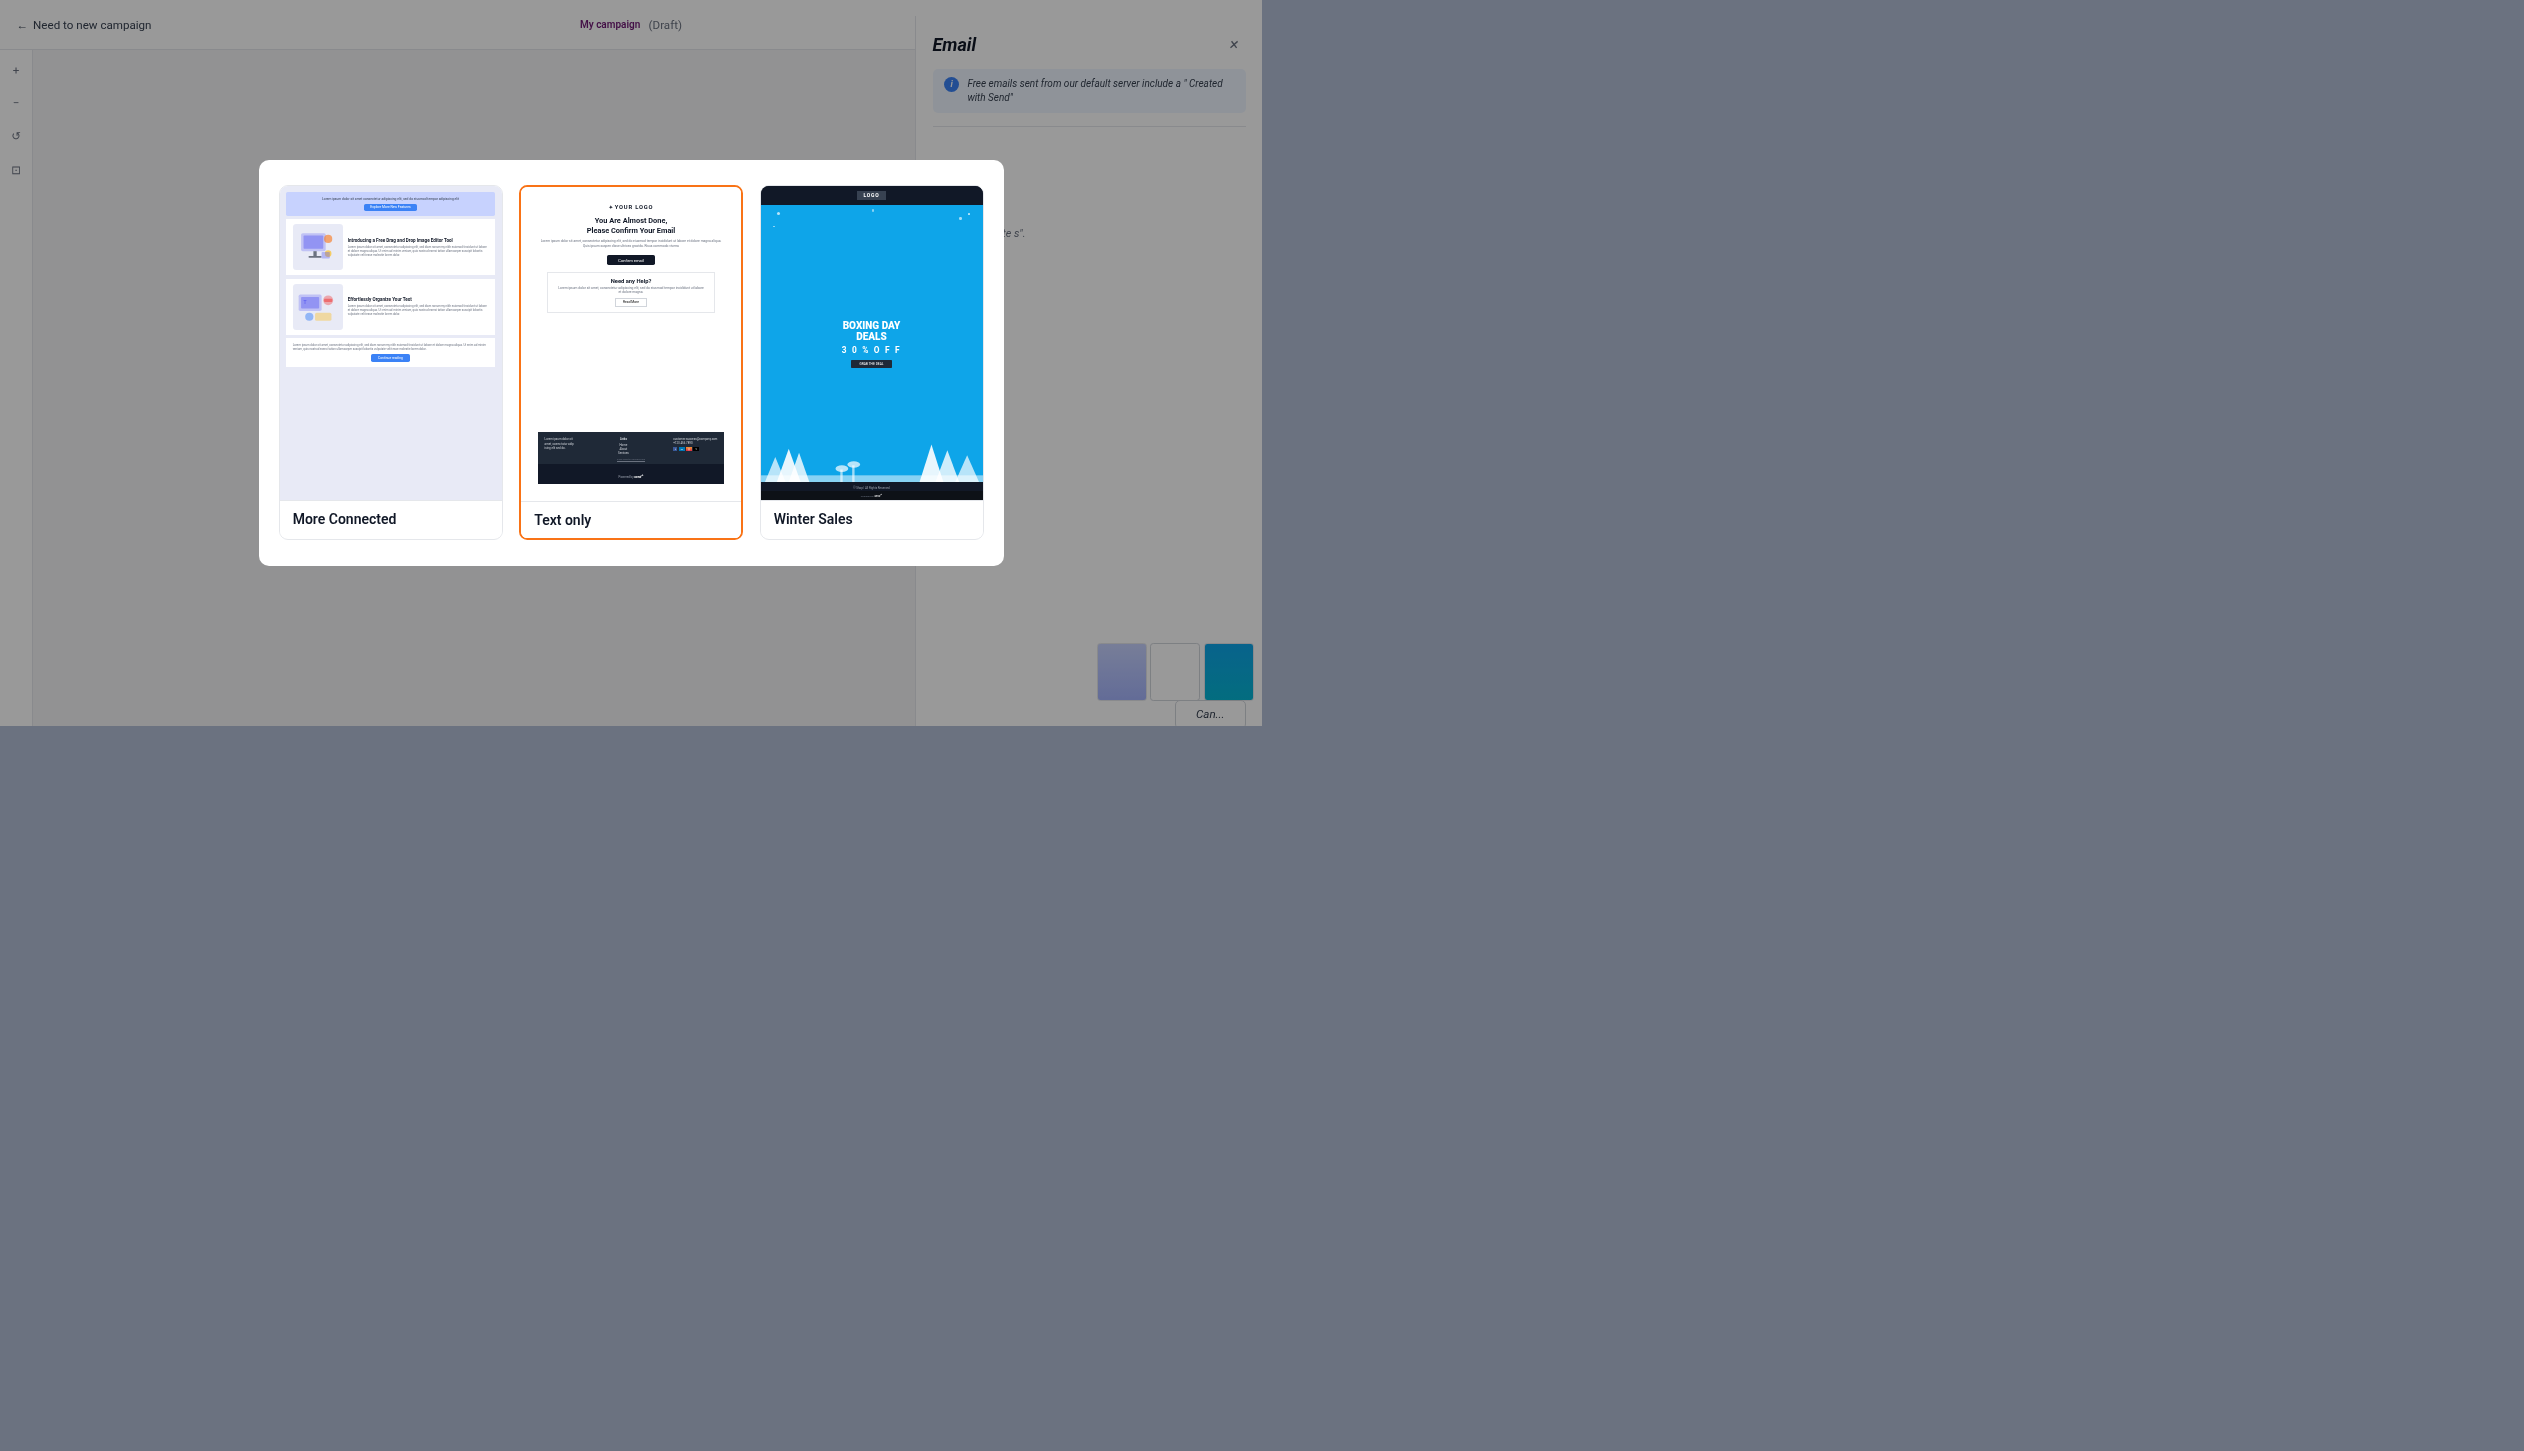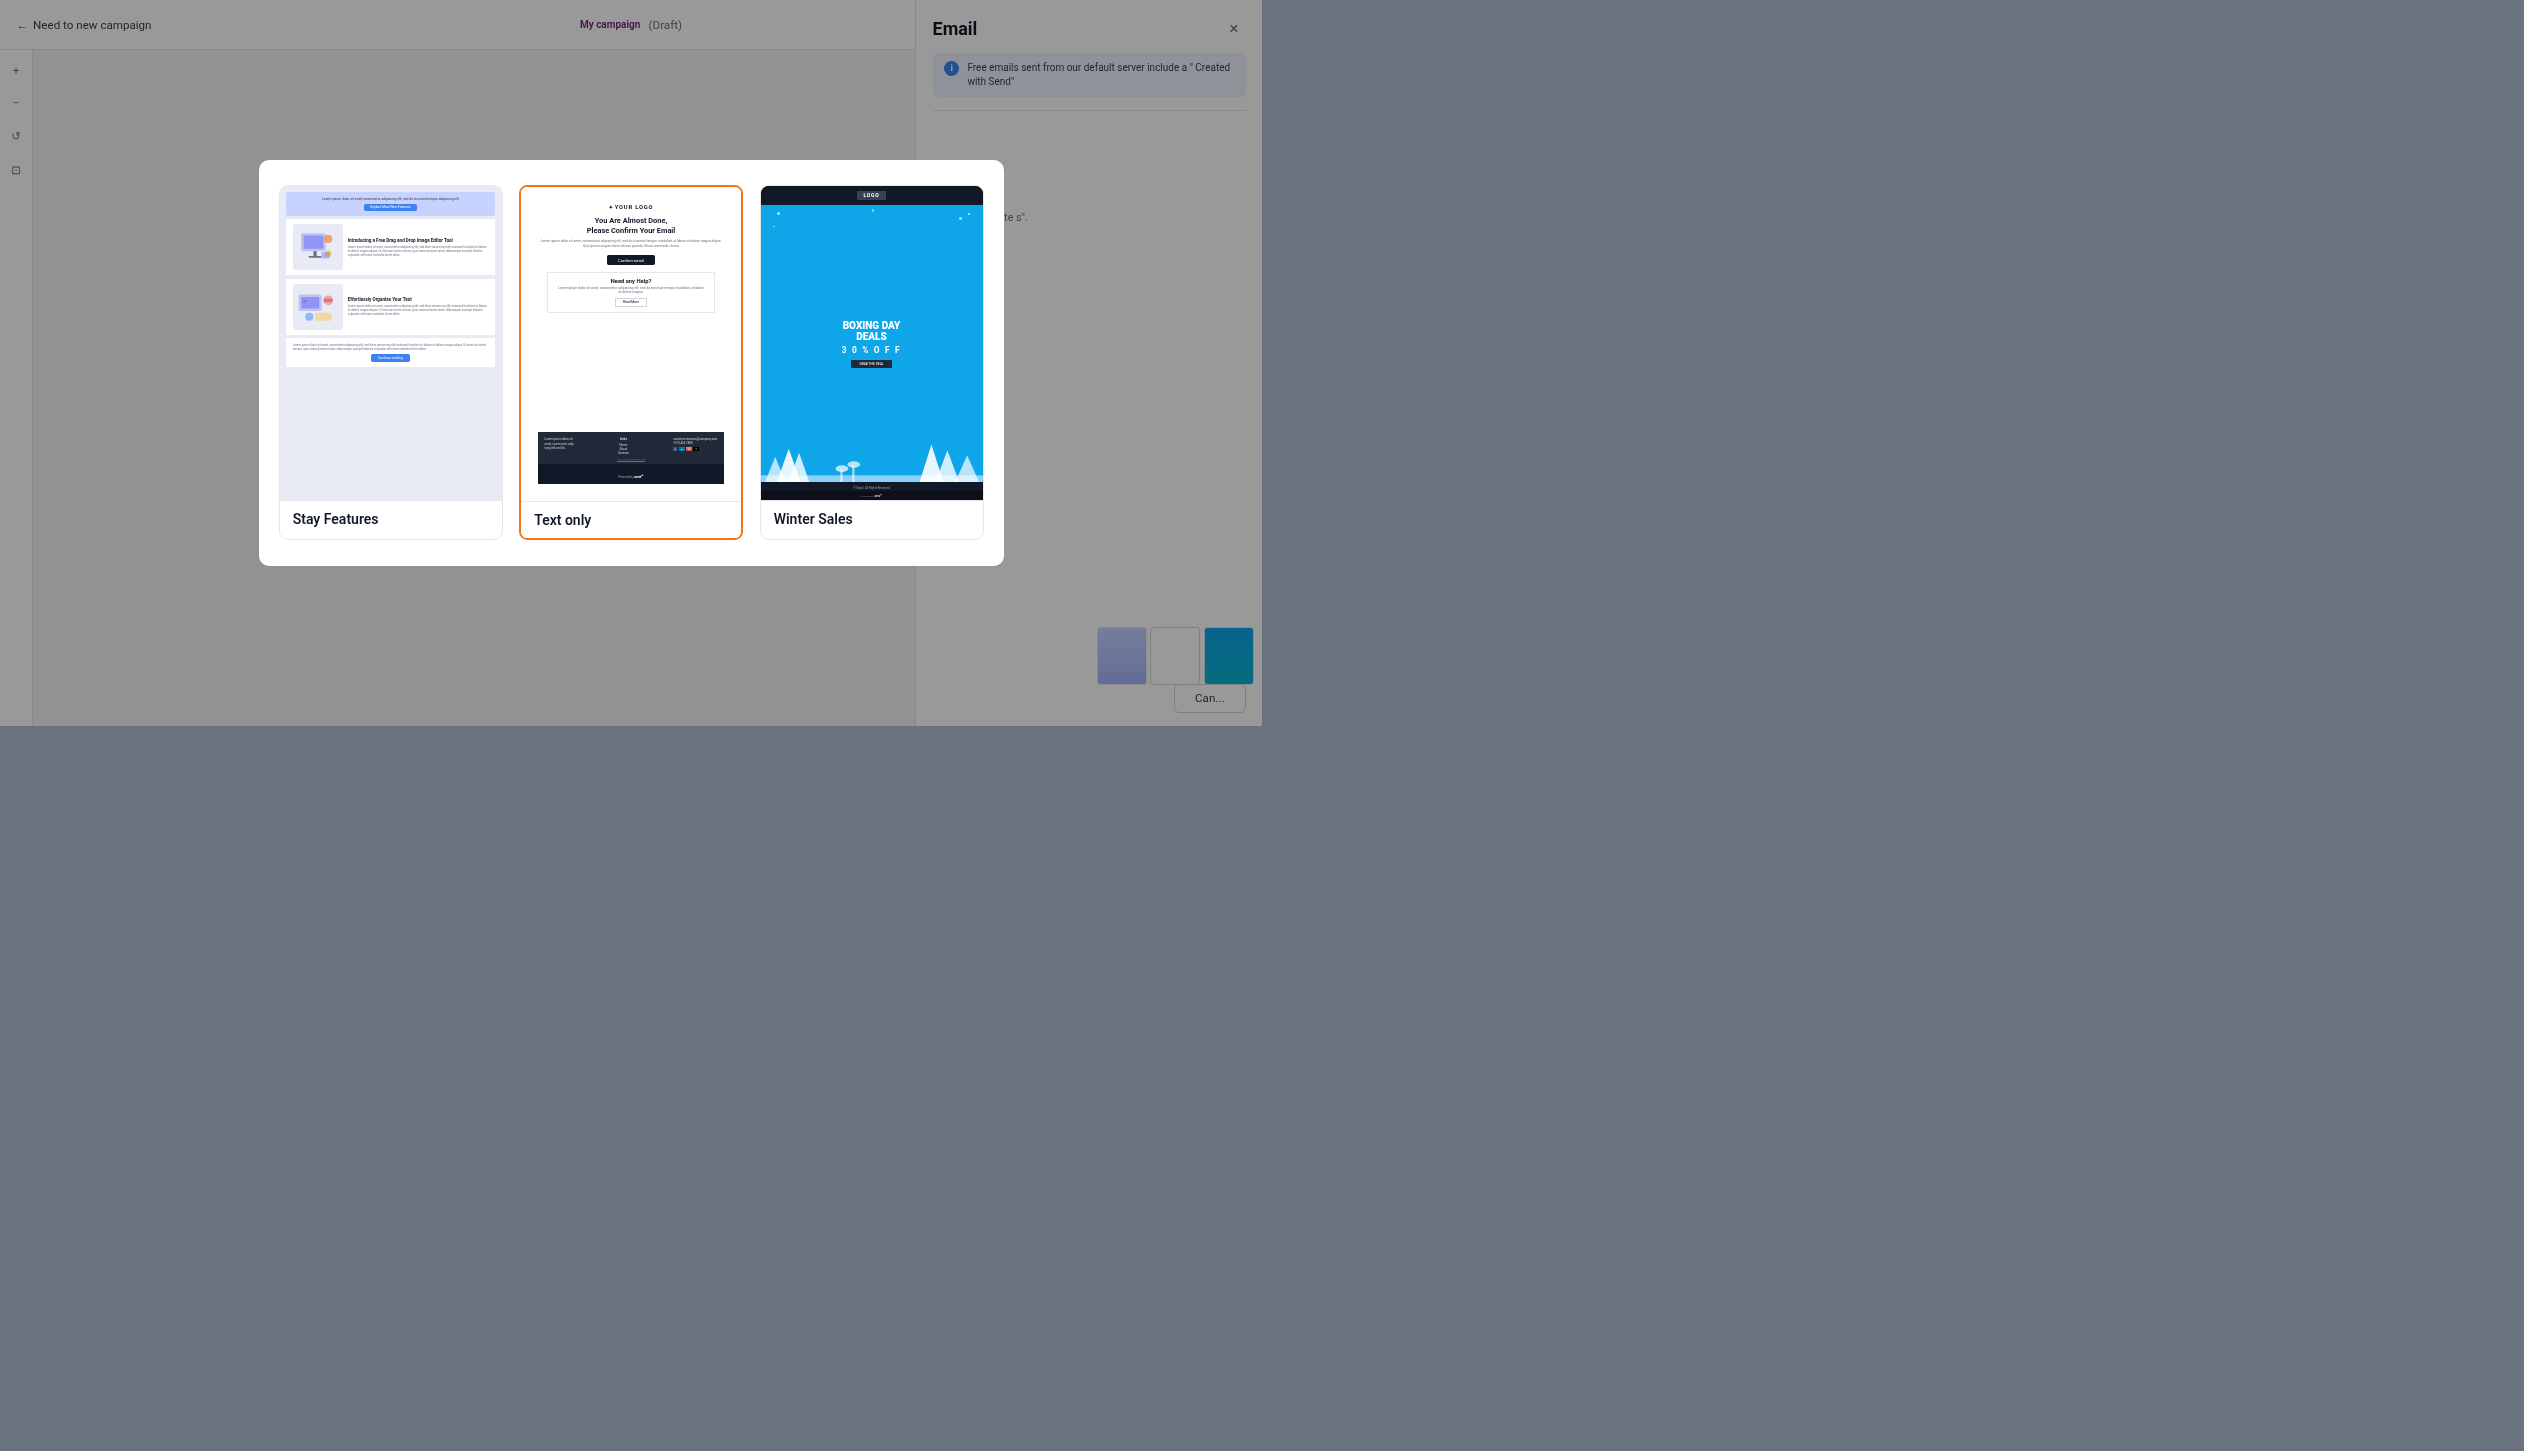--- a/index.html
+++ b/index.html
@@ -57,26 +57,27 @@
     }
 
     .header-draft {
       font-size: 11.6px;
       color: #6b7280;
     }
 
     
     .right-panel {
       position: absolute;
-      top: 0; right: 0;
+      top: 16px; right: 0;
       width: 347px;
       height: 100%;
       background: white;
       border-left: 0.8px solid #e5e7eb;
       padding: 16.5px;
+      font-style: italic;
     }
 
     .right-panel-header {
       display: flex;
       justify-content: space-between;
       align-items: center;
       margin-bottom: 13.2px;
     }
 
     .right-panel-title {
@@ -513,21 +514,21 @@
                 <div style="font-size:2.9px; color:#6b7280; line-height:1.4;">Lorem ipsum dolor sit amet, consectetur adipiscing elit, sed diam nonummy nibh euismod tincidunt ut labore et dolore magna aliqua. Ut enim ad minim veniam, quis nostrud exerci tation ullamcorper suscipit lobortis vulputate velit esse molestie lorem dolor.</div>
               </div>
             </div>
 
             <div style="background:white; width:100%; padding:5px 6.6px;">
               <div style="font-size:2.9px; color:#6b7280; line-height:1.4; margin-bottom:3.3px;">Lorem ipsum dolor sit amet, consectetur adipiscing elit, sed diam nonummy nibh euismod tincidunt ut labore et dolore magna aliqua. Ut enim ad minim veniam, quis nostrud exerci tation ullamcorper suscipit lobortis vulputate velit esse molestie lorem dolor.</div>
               <div style="background:#3b82f6; color:white; font-size:3.3px; padding:1.7px 6.6px; text-align:center; border-radius:1.7px; width:fit-content; margin:0 auto;">Continue reading</div>
             </div>
           </div>
         </div>
-        <div class="template-label">Stay Features</div>
+        <div class="template-label">More Connected</div>
       </div>
 
       <div class="template-card selected">
         <div class="template-preview">
           <div class="tmpl-text">
 
             <div class="tmpl-text-logo">
               <span style="font-size:5px;">✦</span>
               <span style="font-size:5.8px; font-weight:bold; letter-spacing:0.8px;">YOUR LOGO</span>
             </div>

